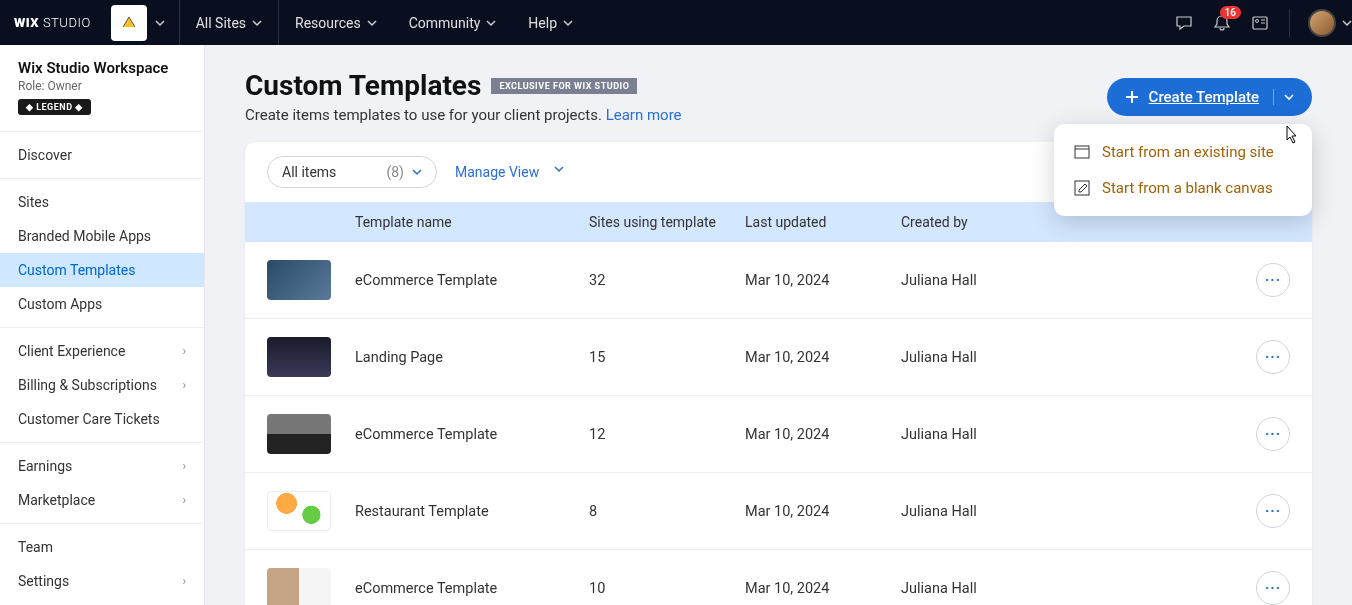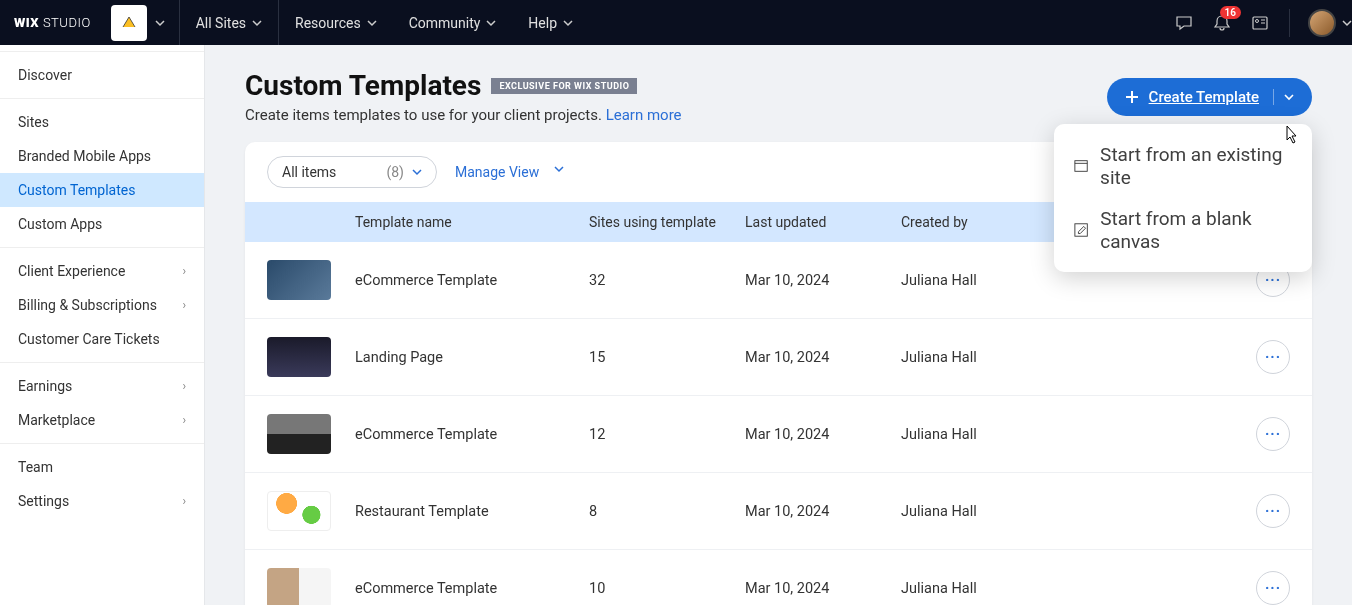--- a/index.html
+++ b/index.html
@@ -38,21 +38,21 @@
 .page-title-row { display:flex; align-items:center; gap:10px; }
 .page-title { font-size: 28px; font-weight: 700; color: #111; }
 .exclusive { background: #7a8091; color: #fff; font-size: 9px; font-weight: 700; padding: 3px 8px; letter-spacing: 0.5px; }
 .page-sub { font-size: 15px; color: #333; margin-top: 4px; }
 .page-sub a { color: #2b6fd6; text-decoration: none; }
 .create-btn { background: #1d6dd6; color: #fff; border: none; border-radius: 24px; padding: 10px 18px; font-size: 15px; font-weight: 500; display: flex; align-items: center; gap: 10px; cursor: pointer; position: relative; text-decoration: underline; }
 .create-btn .divider { width: 1px; height: 16px; background: rgba(255,255,255,0.4); margin-left: 4px; }
 
 
 .dropdown { position: absolute; right: 0; top: 46px; background: #fff; border-radius: 10px; box-shadow: 0 6px 24px rgba(0,0,0,0.18); padding: 10px 0; width: 258px; z-index: 10; }
-.dropdown-item { padding: 9px 20px; font-size: 19px; color: #404040; display: flex; align-items: center; gap: 12px; cursor: pointer; }
+.dropdown-item { padding: 9px 20px; font-size: 15px; color: #a16207; display: flex; align-items: center; gap: 12px; cursor: pointer; }
 .cursor-pointer { position: absolute; right: 12px; top: 46px; z-index: 20; font-size: 14px; }
 
 
 .panel { background: #fff; border-radius: 10px; margin-top: 18px; box-shadow: 0 1px 3px rgba(0,0,0,0.06); }
 .toolbar { padding: 14px 22px; display: flex; align-items: center; gap: 18px; }
 .items-pill { border: 1px solid #d0d4db; border-radius: 20px; padding: 7px 14px; display: flex; align-items: center; gap: 10px; font-size: 14px; color: #333; min-width:170px; justify-content:space-between;}
 .items-pill .count { color: #888; }
 .manage-view { color: #2b6fd6; font-size: 14px; display: flex; align-items: flex-start; gap: 15px; cursor: pointer; }
 .toolbar-right { margin-left: auto; display: flex; align-items: center; gap: 12px; }
 .filter-btn { border: 1px solid #2b6fd6; color: #2b6fd6; border-radius: 20px; padding: 6px 16px; font-size: 14px; background: #fff; display: flex; align-items: center; gap: 6px; cursor: pointer; }
@@ -146,20 +146,25 @@
       <svg width="10" height="10" viewBox="0 0 10 10">
           <path d="M1 3 L5 7 L9 3" stroke="#ccc" stroke-width="1.5" fill="none"></path>
         </svg>
     </div>
   </div>
 </div>
 
 <div class="layout">
 
   <div class="sidebar">
+    <div class="workspace">
+      <h3>Wix Studio Workspace</h3>
+      <div class="role">Role: Owner</div>
+      <div class="legend-tag">◆ LEGEND ◆</div>
+    </div>
     <div class="side-divider"></div>
     <div class="side-item">
         <span>Discover</span>
       </div>
     <div class="side-divider"></div>
     <div class="side-item">
         <span>Sites</span>
       </div>
     <div class="side-item">
         <span>Branded Mobile Apps</span>

